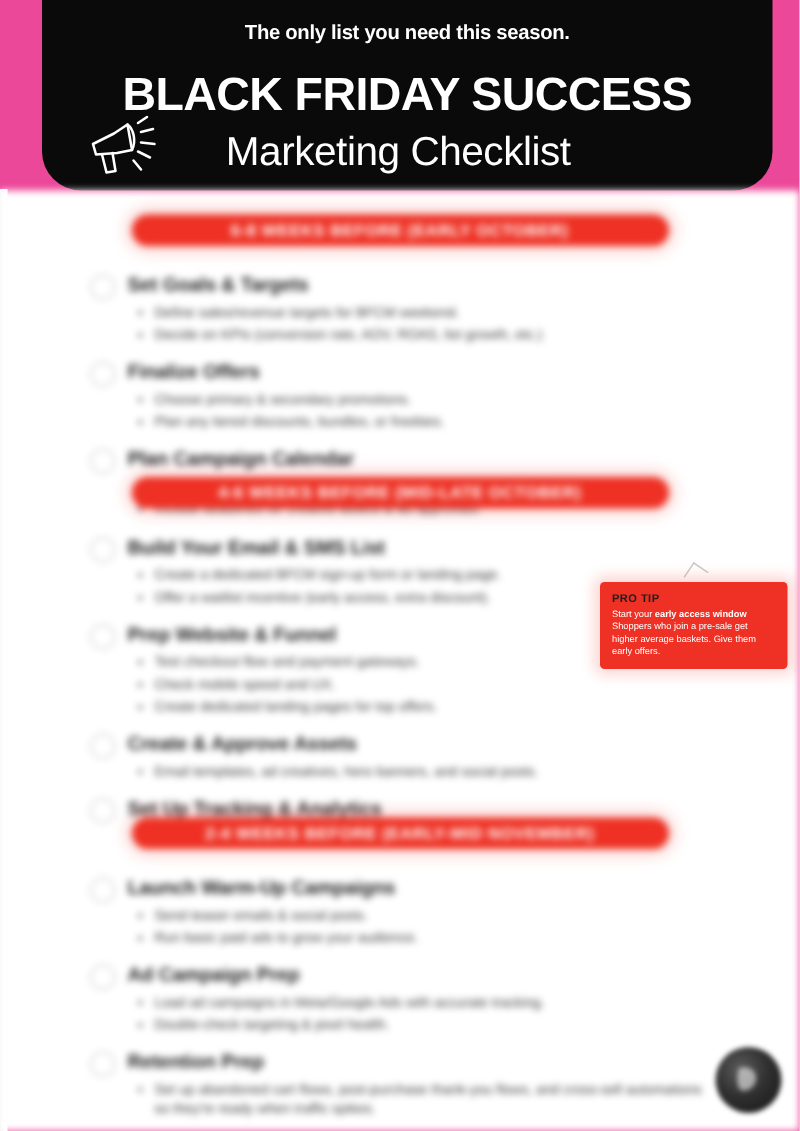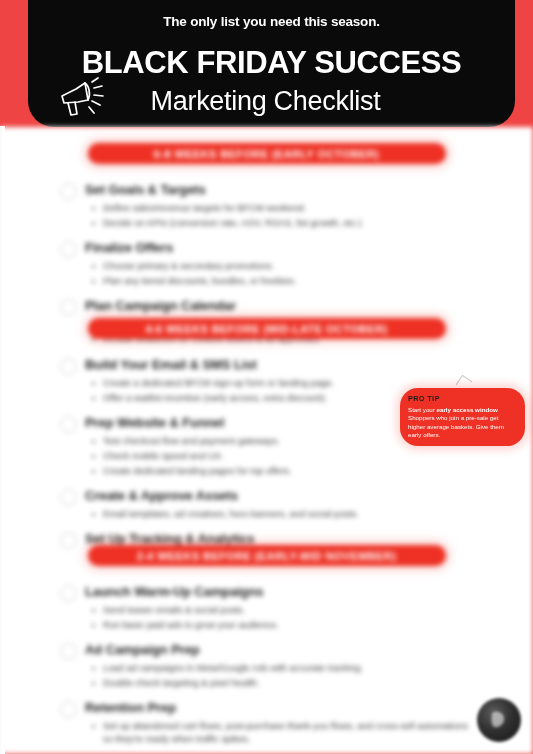--- a/index.html
+++ b/index.html
@@ -5,21 +5,21 @@
   * { margin:0; padding:0; box-sizing:border-box; }
   html, body {
     width:533px; height:754px;
     background:#ffffff;
     font-family:"Liberation Sans", sans-serif;
     overflow:hidden;
   }
   #page {
     position:relative;
     width:533px; height:754px;
-    background:#ef4444;
+    background:#ec4899;
     overflow:hidden;
   }
 
   
   .page-edge {
     position:absolute; left:0; top:126px;
     width:5px; height:628px;
     background:linear-gradient(90deg,#f2f2f2 0%, #fbfbfb 60%, #ffffff 100%);
   }
 
@@ -124,21 +124,21 @@
     background:#6b6b6b;
     border-radius:50%;
   }
 
   
   .pro-tip {
     position:absolute;
     left:400px; top:388px;
     width:125px; height:58px;
     background:#ee3124;
-    border-radius:18px;
+    border-radius:3px;
     box-shadow:0 0 9px 4px rgba(238,49,36,0.20);
     padding:6px 8px;
   }
   .pro-tip-title {
     color:#1d1d1d;
     font-size:7.4px;
     font-weight:bold;
     letter-spacing:0.3px;
     margin-bottom:3px;
   }

